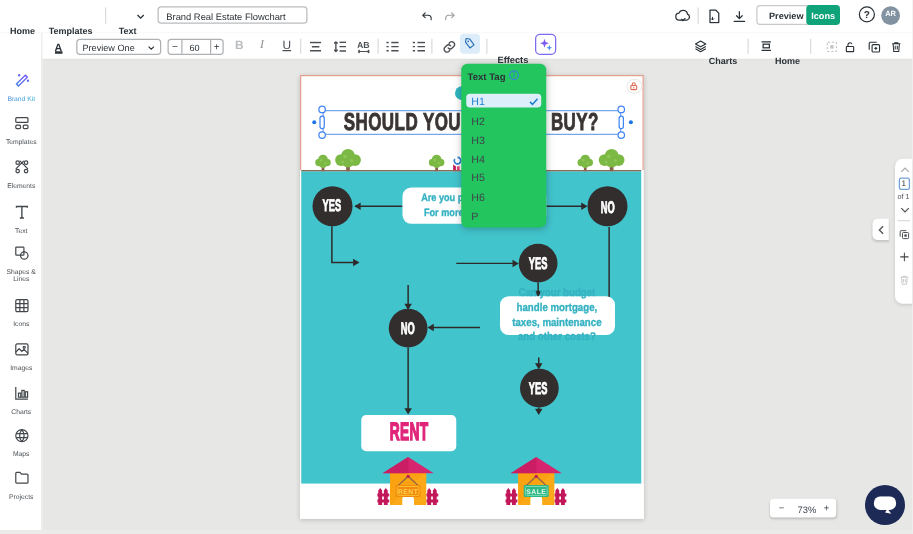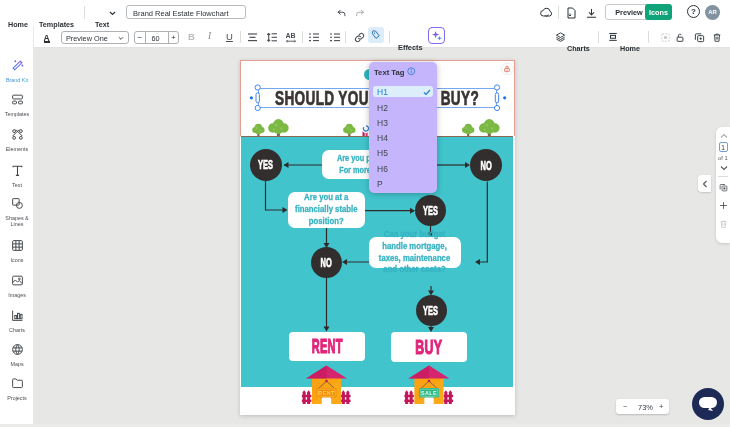--- a/index.html
+++ b/index.html
@@ -19,21 +19,21 @@
   #page { position:absolute; left:240px; top:60px; width:275px; height:355px; background:#fff; box-shadow:0 1px 4px rgba(0,0,0,0.18); }
   #tealband { position:absolute; left:1.2px; top:77px; width:271.6px; height:250px; background:#42c4cc; }
   #whiteband { position:absolute; left:0; top:327px; width:275px; height:28px; background:#fff; }
   #hdrborder { position:absolute; left:0; top:0; width:275px; height:76px; border:1px solid #e5a093; border-bottom:none; }
   .circle-node { position:absolute; width:32px; height:32px; border-radius:50%; background:#332e2e; color:#fff; display:flex; align-items:center; justify-content:center; font-weight:700; font-size:13.5px; }
   .circle-node span { transform:scaleX(0.55); -webkit-text-stroke:0.7px #fff; white-space:nowrap; }
   .qbox { position:absolute; background:#fff; border-radius:7px; color:#36b2c1; font-weight:700; font-size:9px; line-height:11.8px; display:flex; align-items:center; justify-content:center; text-align:center; }
   .qbox div { transform:scaleX(0.86); -webkit-text-stroke:0.3px #36b2c1; white-space:nowrap; }
   .rb { position:absolute; background:#fff; border-radius:5px; color:#e0257a; font-weight:700; display:flex; align-items:center; justify-content:center; }
   
-  #dropdown { position:absolute; left:369px; top:62px; width:68px; height:131px; background:#c4b5fd; border-radius:5px; box-shadow:0 1px 6px rgba(0,0,0,0.25); z-index:40; }
+  #dropdown { position:absolute; left:369px; top:51px; width:68px; height:131px; background:#22c55e; border-radius:5px; box-shadow:0 1px 6px rgba(0,0,0,0.25); z-index:40; }
   .dd-item { position:absolute; left:4px; width:60px; height:11px; border-radius:3px; font-size:8.5px; color:#3f464c; display:flex; align-items:center; padding-left:4px; }
   
   #rpanel { position:absolute; left:716px; top:127px; width:14px; height:116px; background:#fff; border-radius:6px 0 0 6px; box-shadow:0 1px 3px rgba(0,0,0,0.15); z-index:25; }
   #collapse { position:absolute; left:698px; top:175px; width:13px; height:17px; background:#fff; border-radius:4px 0 0 4px; box-shadow:0 1px 2px rgba(0,0,0,0.15); z-index:25; display:flex; align-items:center; justify-content:center; }
   #zoomctl { position:absolute; left:616px; top:399px; width:53px; height:15px; background:#fff; border-radius:3px; box-shadow:0 1px 2px rgba(0,0,0,0.2); display:flex; align-items:center; z-index:25; font-size:7.5px; color:#39414b; }
   #chatbtn { position:absolute; left:692px; top:388px; width:32px; height:32px; border-radius:50%; background:#1d2a56; z-index:26; }
 </style>
 </head>
 <body>
 <div id="app">
@@ -134,24 +134,21 @@
         <path d="M102 125l5-3v6z"></path>
         <path d="M86.5 194.5l-3-5h6z"></path>
         <path d="M191 158.5l-3-5h6z"></path>
         <path d="M191 195l-3-5h6z"></path>
       </g>
     </svg>
 
     <div class="qbox" style="left:82px; top:90px; width:115px; height:29px; font-size:8.5px; line-height:11.5px;">
         <div>Are you planning to stay<br>For more than 3 years?</div>
       </div>
-    <div class="qbox" style="left:48px; top:132px; width:77px; height:36px;">
-        <div>Are you at a<br>financially stable<br>position?</div>
-      </div>
-    <div class="qbox" style="left:129px; top:177px; width:92px; height:31px;">
+    <div class="qbox" style="left:160px; top:177px; width:92px; height:31px;">
         <div>Can your budget<br>handle mortgage,<br>taxes, maintenance<br>and other costs?</div>
       </div>
 
     <div class="circle-node" style="left:9.5px; top:88.5px;">
         <span>YES</span>
       </div>
     <div class="circle-node" style="left:230px; top:89px;">
         <span>NO</span>
       </div>
     <div class="circle-node" style="left:175px; top:135.2px; width:31px; height:31px;">
@@ -159,23 +156,20 @@
       </div>
     <div class="circle-node" style="left:71px; top:187px; width:31px; height:31px;">
         <span>NO</span>
       </div>
     <div class="circle-node" style="left:175.5px; top:235px; width:31px; height:31px;">
         <span>YES</span>
       </div>
 
     <div class="rb" style="left:49px; top:271.8px; width:75.5px; height:29.3px; border-radius:4px;">
         <span style="font-size:20px; transform:scaleX(0.55); -webkit-text-stroke:1.2px #e0257a; letter-spacing:0.5px;">RENT</span>
-      </div>
-    <div class="rb" style="left:151px; top:272px; width:76px; height:30px; border-radius:4px;">
-        <span style="font-size:20px; transform:scaleX(0.62); -webkit-text-stroke:1.2px #e0257a; letter-spacing:0.5px;">BUY</span>
       </div>
 
     <svg class="abs" style="left:0; top:300px;" width="275" height="55" viewBox="0 0 275 55">
       <g id="houseL" transform="translate(86.5,0)">
 
         <g fill="#c2185b">
           <path d="M-23.9 44V32.3l1.55-2l1.55 2V44z M-19.4 44V32.3l1.55-2l1.55 2V44z"></path>
           <rect x="-24.6" y="34.8" width="9.5" height="2.4"></rect>
           <rect x="-24.6" y="39.6" width="9.5" height="2.4"></rect>
           <path d="M15.3 44V32.3l1.55-2l1.55 2V44z M19.8 44V32.3l1.55-2l1.55 2V44z"></path>

